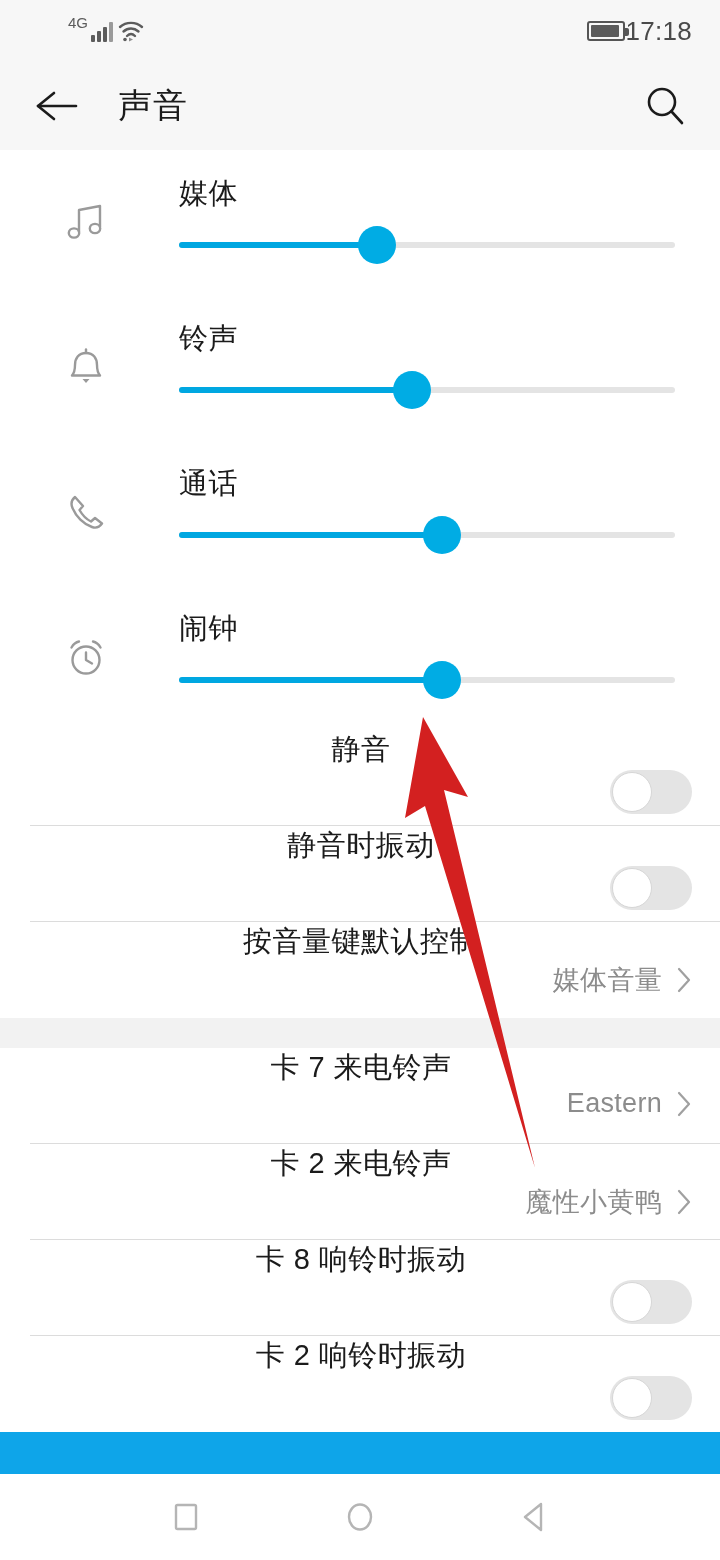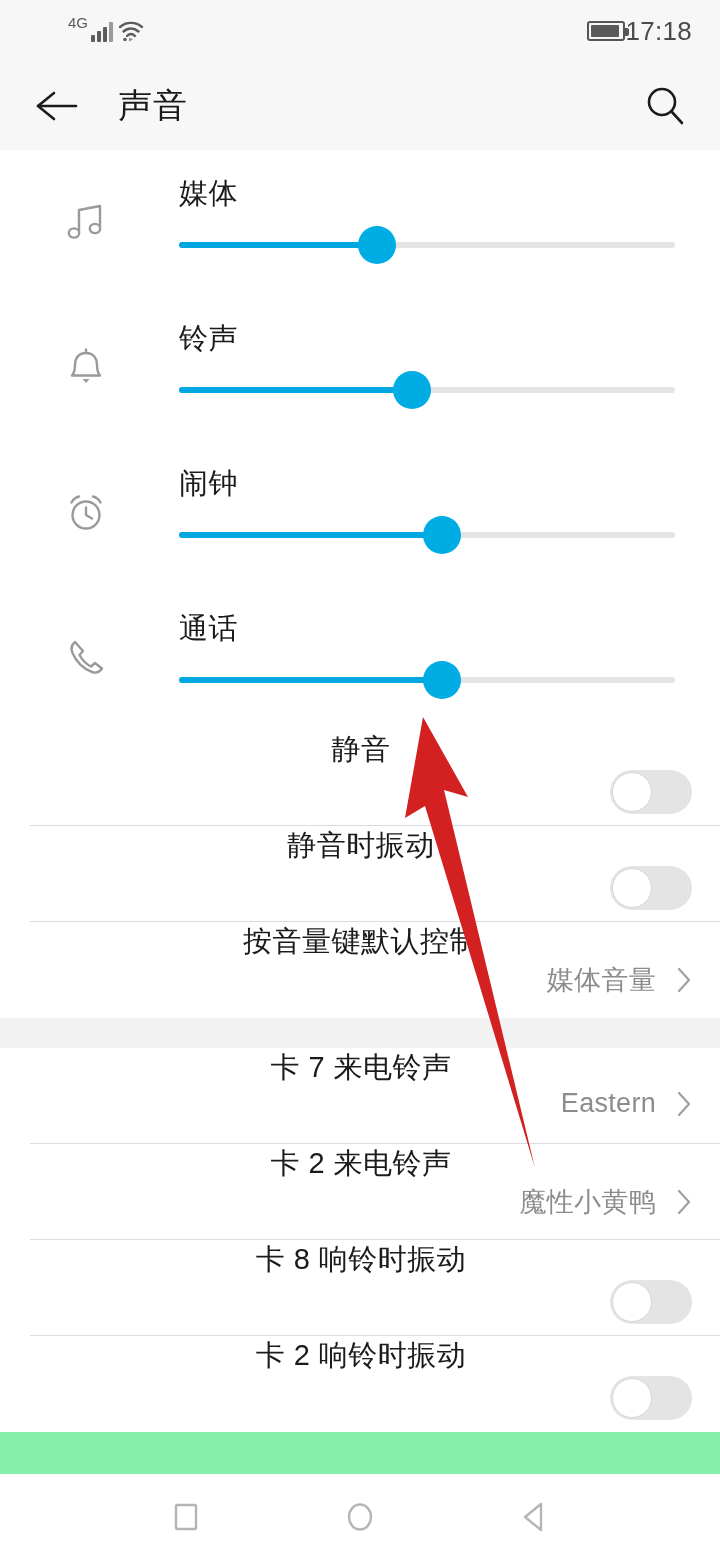--- a/index.html
+++ b/index.html
@@ -5,21 +5,21 @@
   * { box-sizing: border-box; margin: 0; padding: 0; }
   html, body {
     width: 720px; height: 1560px;
     background: #ffffff;
     font-family: "Liberation Sans", "DejaVu Sans", sans-serif;
     overflow: hidden;
   }
   #screen {
     position: relative;
     width: 720px; height: 1560px;
-    background: #86efac;
+    background: #0ea5e9;
     overflow: hidden;
   }
 
   
   .statusbar {
     position: relative;
     height: 62px;
     background: #f7f7f7;
     display: flex;
     align-items: center;
@@ -103,21 +103,21 @@
   .row {
     position: relative;
     height: 96px;
     display: flex;
     align-items: center;
     padding: 0 28px 0 30px;
     background: #ffffff;
     flex-direction: column;
   }
   .row .label { font-size: 29px; color: #1b1b1b; letter-spacing: 0.5px; }
-  .row .right { margin-left: auto; display: flex; align-items: center; gap: 20px; }
+  .row .right { margin-left: auto; display: flex; align-items: center; gap: 14px; }
   .row .value { font-size: 27px; color: #8c8c8c; letter-spacing: 0.3px; }
   .row .divider {
     position: absolute; left: 30px; right: 0; bottom: 0;
     height: 1px; background: #dcdcdc;
   }
   .chev { width: 16px; height: 28px; display: block; }
 
   .toggle {
     width: 82px; height: 44px;
     background: #e4e4e4; border-radius: 22px;
@@ -225,48 +225,48 @@
       <div class="slider">
         <div class="track-bg"></div>
         <div class="track-fill" style="width: 47%;"></div>
         <div class="thumb" style="left: 47%;"></div>
       </div>
     </div>
 
     <div class="vol-row">
       <span class="vol-icon">
         <svg width="48" height="48" viewBox="0 0 48 48">
+          <path d="M13 8 C9.5 11 8.5 14.5 10.5 19 C14 27.5 21.5 35 30 38 C34 39.5 37.5 38 40 34.5 L33 29 L29 32.5 C25 30.5 20 25.5 17.5 21 L21 17 Z" stroke="#9a9a9a" stroke-width="2.4" fill="none" stroke-linejoin="round"></path>
+        </svg>
+      </span>
+      <span class="vol-label">通话</span>
+      <div class="slider">
+        <div class="track-bg"></div>
+        <div class="track-fill" style="width: 53%;"></div>
+        <div class="thumb" style="left: 53%;"></div>
+      </div>
+    </div>
+
+    <div class="vol-row">
+      <span class="vol-icon">
+        <svg width="48" height="48" viewBox="0 0 48 48">
           <circle cx="24" cy="26" r="13.5" stroke="#9a9a9a" stroke-width="2.4" fill="none"></circle>
           <path d="M24 18.5 L24 26 L30 29.5" stroke="#9a9a9a" stroke-width="2.4" fill="none" stroke-linecap="round" stroke-linejoin="round"></path>
           <path d="M9.5 13.5 C11.5 10 14.5 8 17 7.5" stroke="#9a9a9a" stroke-width="2.4" fill="none" stroke-linecap="round"></path>
           <path d="M38.5 13.5 C36.5 10 33.5 8 31 7.5" stroke="#9a9a9a" stroke-width="2.4" fill="none" stroke-linecap="round"></path>
         </svg>
       </span>
       <span class="vol-label">闹钟</span>
       <div class="slider">
         <div class="track-bg"></div>
         <div class="track-fill" style="width: 53%;"></div>
         <div class="thumb" style="left: 53%;"></div>
       </div>
     </div>
 
-    <div class="vol-row">
-      <span class="vol-icon">
-        <svg width="48" height="48" viewBox="0 0 48 48">
-          <path d="M13 8 C9.5 11 8.5 14.5 10.5 19 C14 27.5 21.5 35 30 38 C34 39.5 37.5 38 40 34.5 L33 29 L29 32.5 C25 30.5 20 25.5 17.5 21 L21 17 Z" stroke="#9a9a9a" stroke-width="2.4" fill="none" stroke-linejoin="round"></path>
-        </svg>
-      </span>
-      <span class="vol-label">通话</span>
-      <div class="slider">
-        <div class="track-bg"></div>
-        <div class="track-fill" style="width: 53%;"></div>
-        <div class="thumb" style="left: 53%;"></div>
-      </div>
-    </div>
-
     <div class="row">
       <span class="label">静音</span>
       <span class="right">
         <span class="toggle">
             <span class="knob"></span>
           </span>
       </span>
       <span class="divider"></span>
     </div>
 

